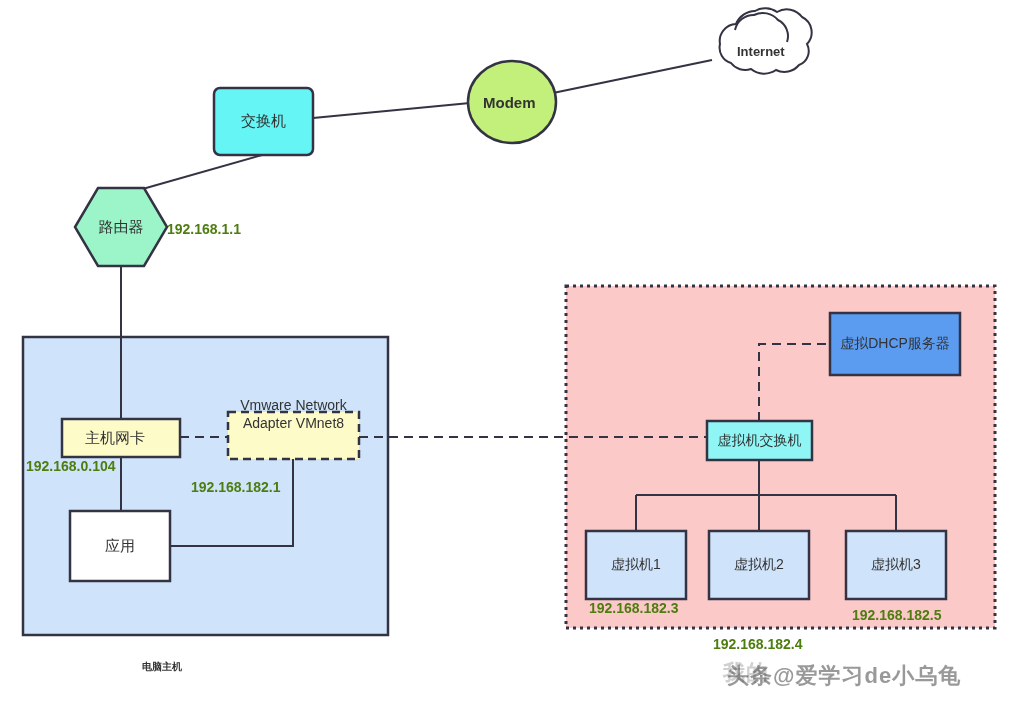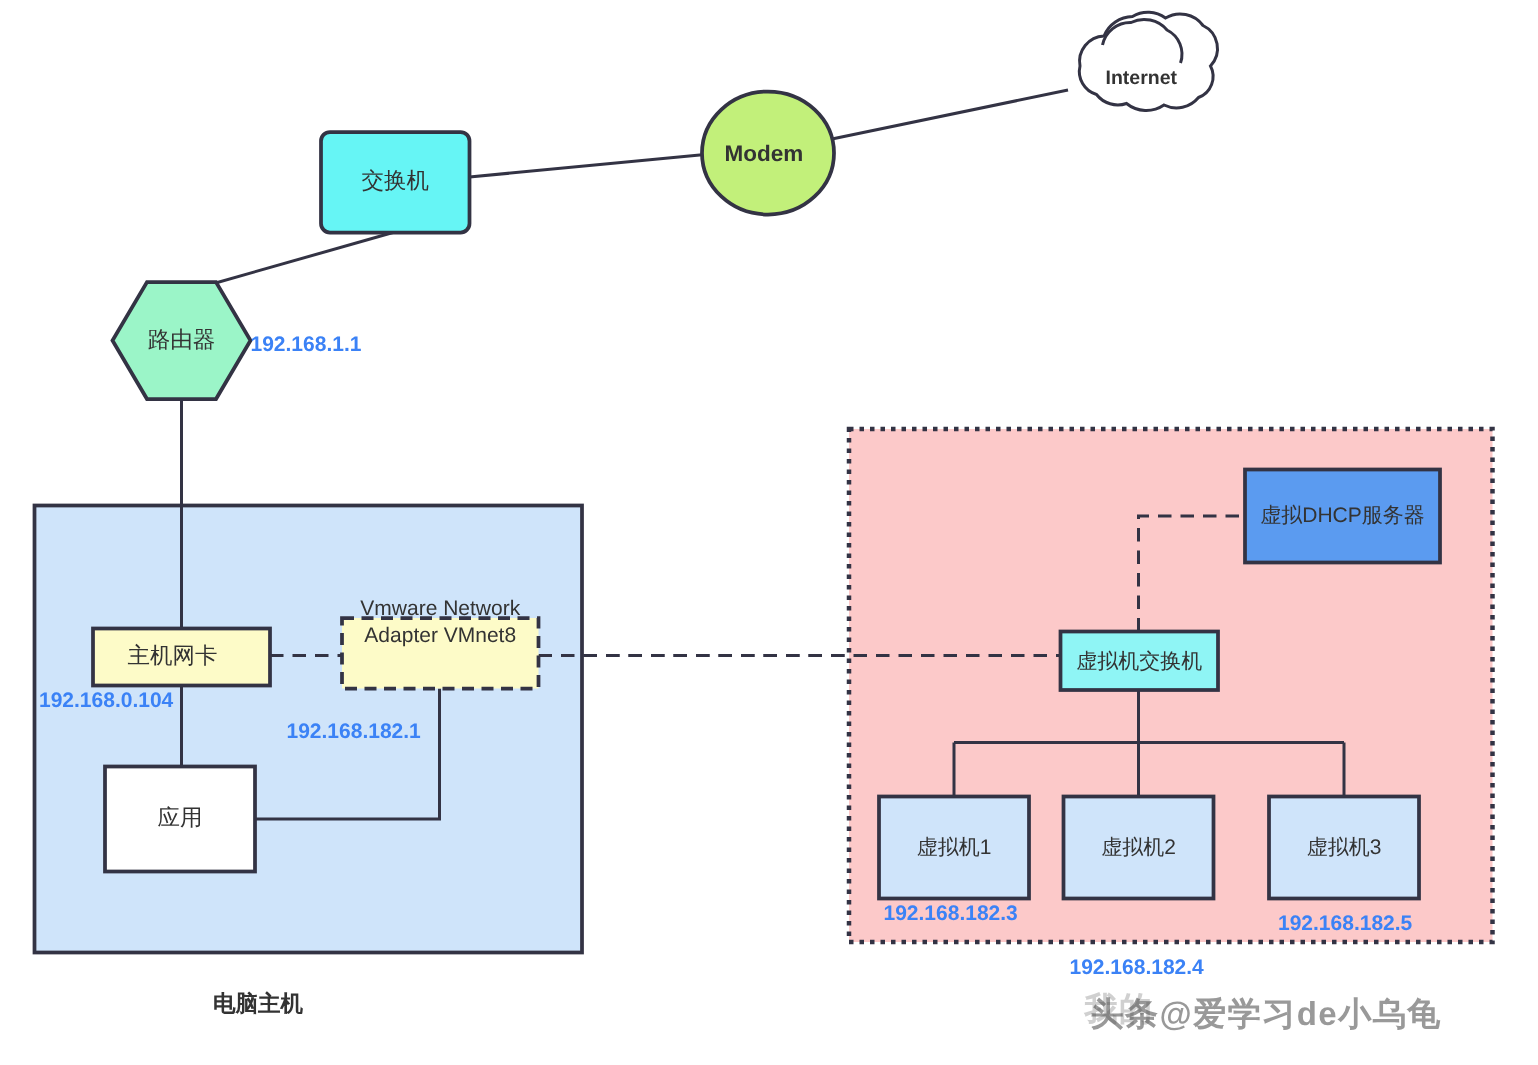--- a/index.html
+++ b/index.html
@@ -30,30 +30,30 @@
     align-items: center;
     justify-content: center;
     text-align: center;
     color: #333333;
     line-height: 1.25;
     pointer-events: none;
     white-space: pre-line;
   }
   .ip-label {
     position: absolute;
-    color: #3b82f6;
+    color: #4d7c0f;
     font-weight: bold;
     font-size: 14px;
     white-space: nowrap;
   }
   .caption-label {
     position: absolute;
     color: #333333;
     font-weight: bold;
-    font-size: 15px;
+    font-size: 10px;
     white-space: nowrap;
   }
   .cloud-label {
     position: absolute;
     color: #333333;
     font-weight: bold;
     font-size: 13px;
     white-space: nowrap;
   }
   .modem-label {

